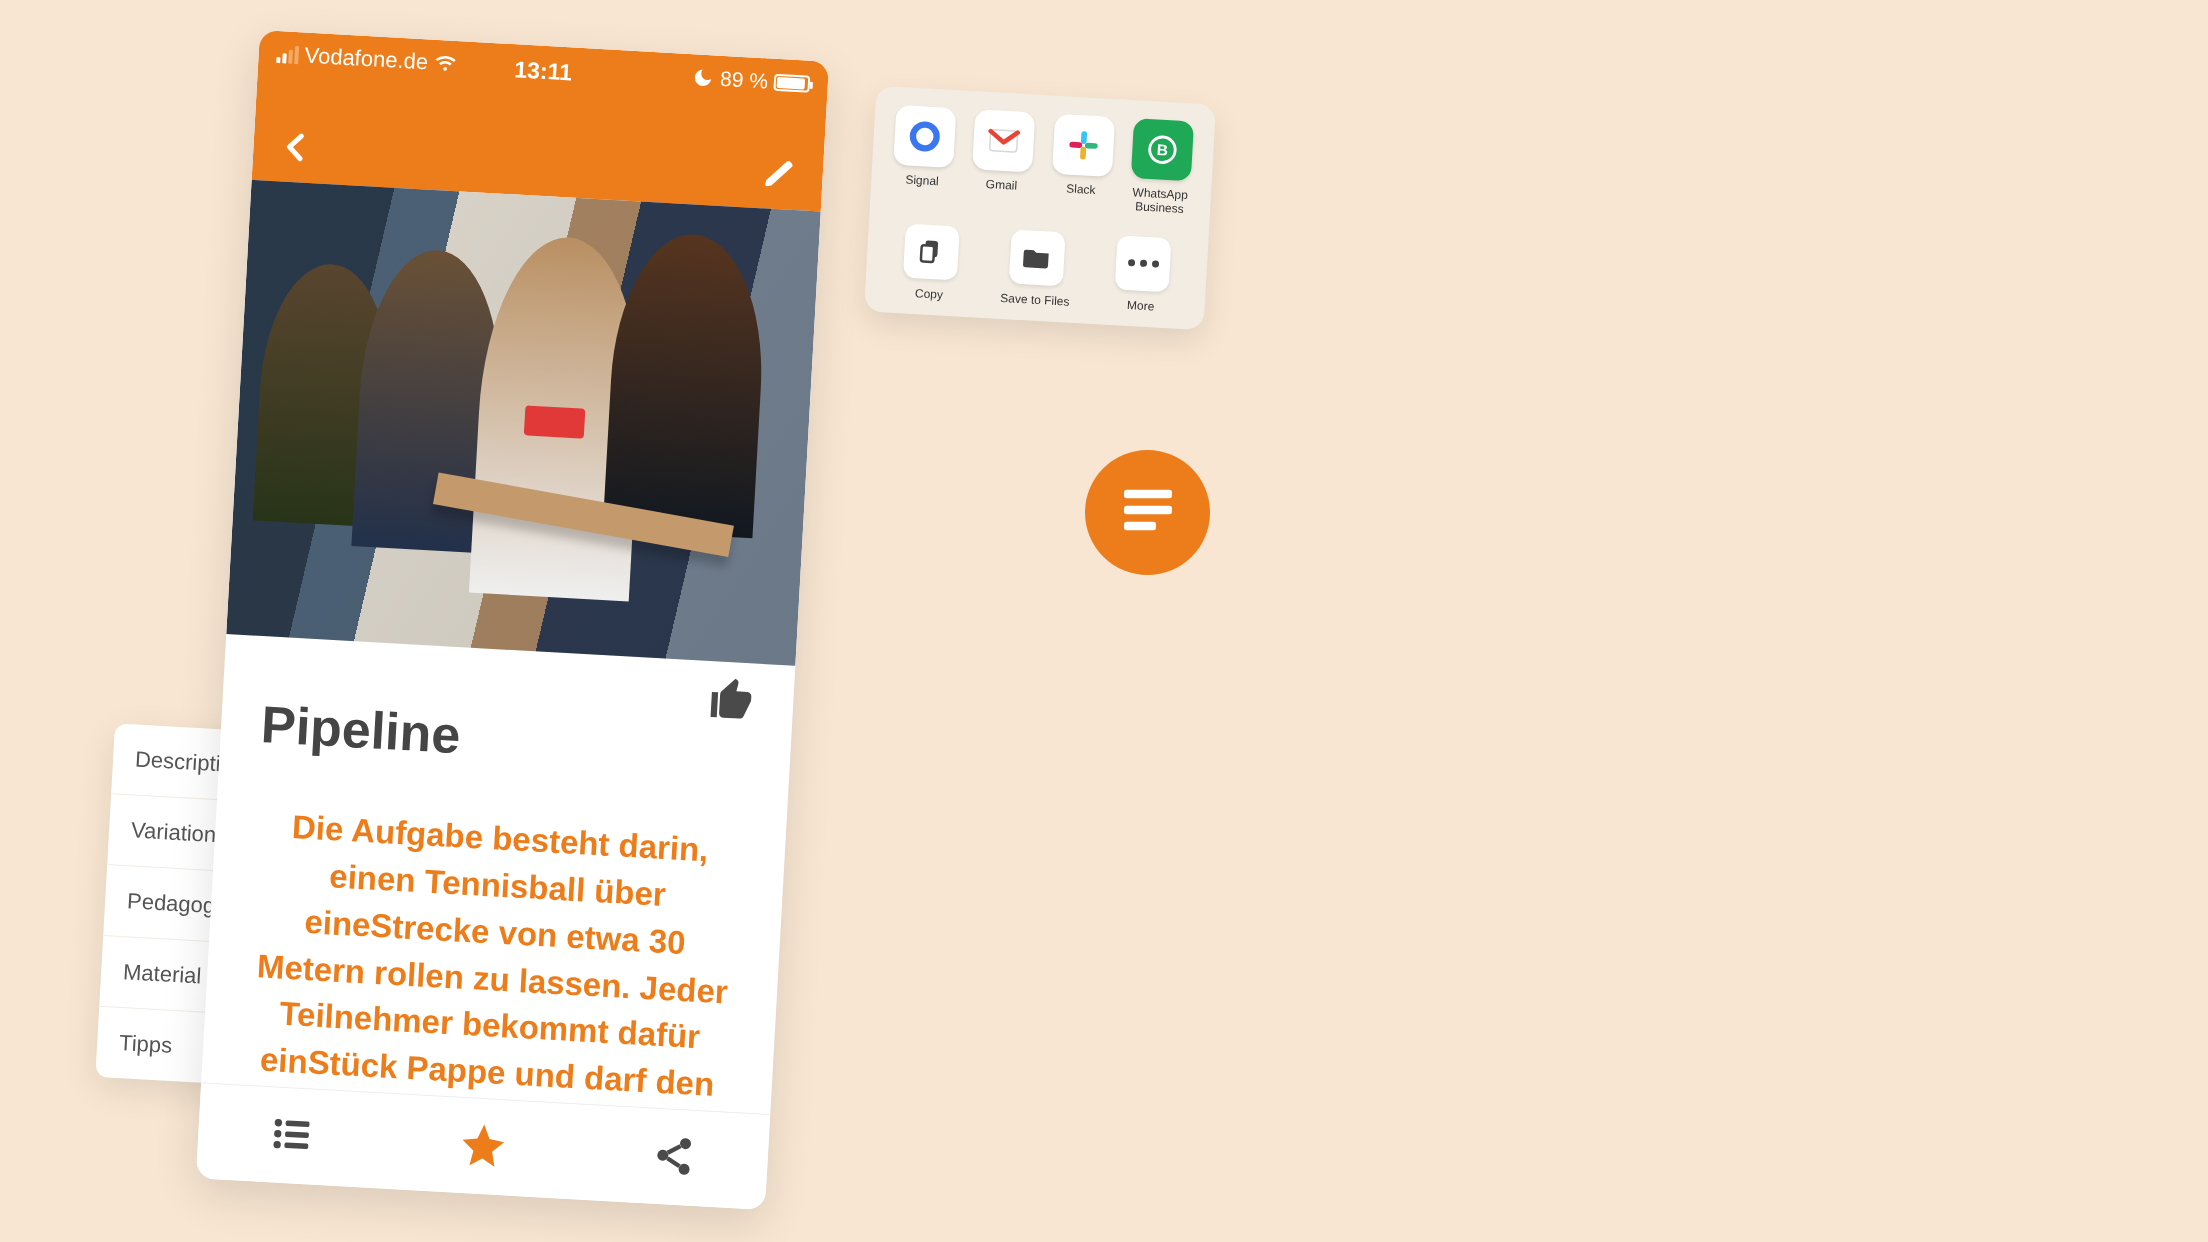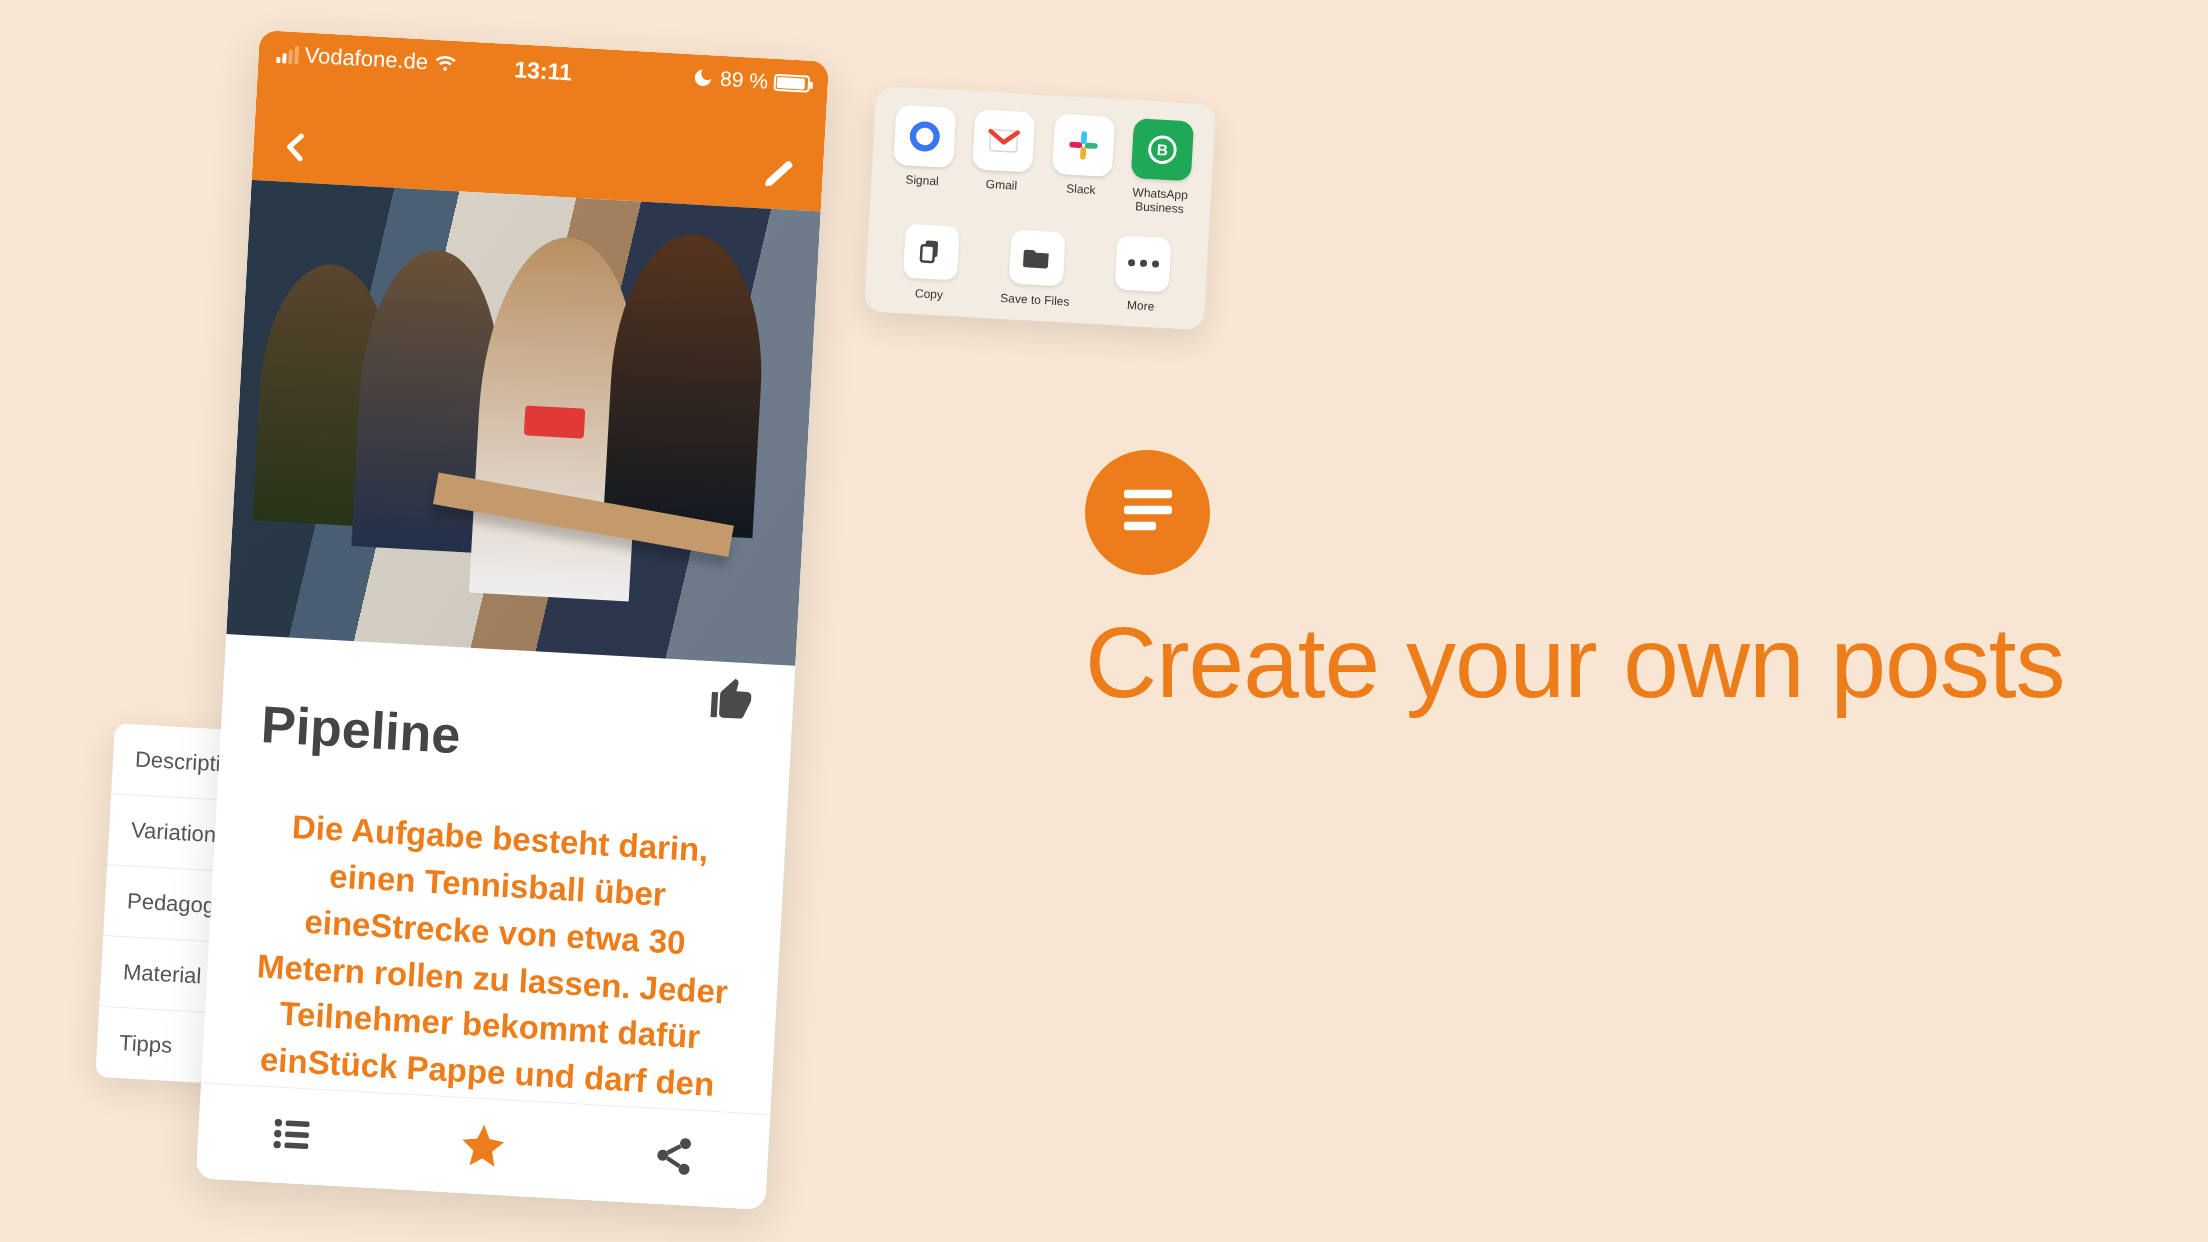--- a/index.html
+++ b/index.html
@@ -167,21 +167,20 @@
 <div class="feature-badge">
   <span>
     <svg viewBox="0 0 24 24">
         <rect x="3" y="4" width="18" height="3.2" rx="1"></rect>
         <rect x="3" y="10" width="18" height="3.2" rx="1"></rect>
         <rect x="3" y="16" width="12" height="3.2" rx="1"></rect>
       </svg>
   </span>
 </div>
 <div class="headline">
-  <div>Create your own posts</div>
 </div>
 
 <div class="share-sheet">
   <div class="share-grid">
     <div class="share-app">
       <div class="app-tile signal">
         <svg viewBox="0 0 24 24" width="36" height="36">
             <circle cx="12" cy="12" r="10" fill="#3a76f0"></circle>
             <circle cx="12" cy="12" r="5.8" fill="#fff"></circle>
           </svg>

